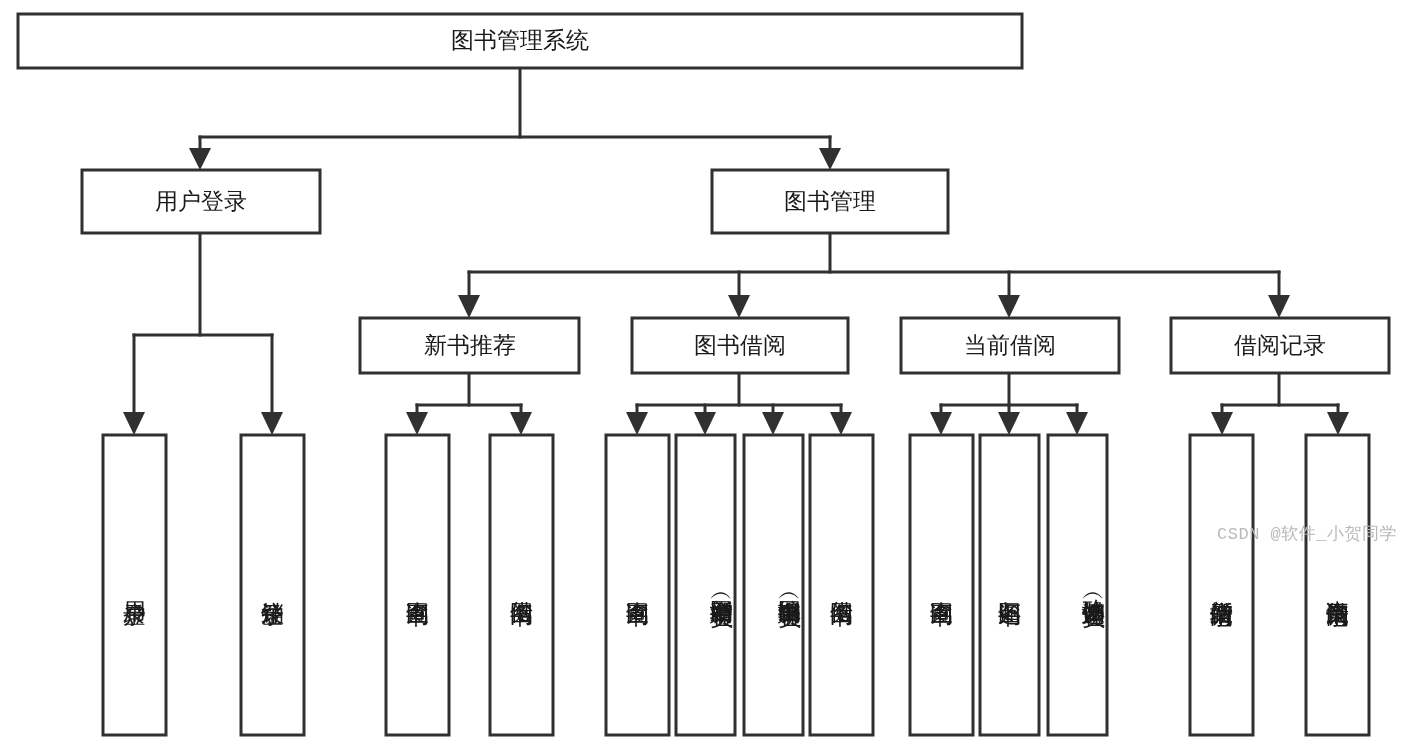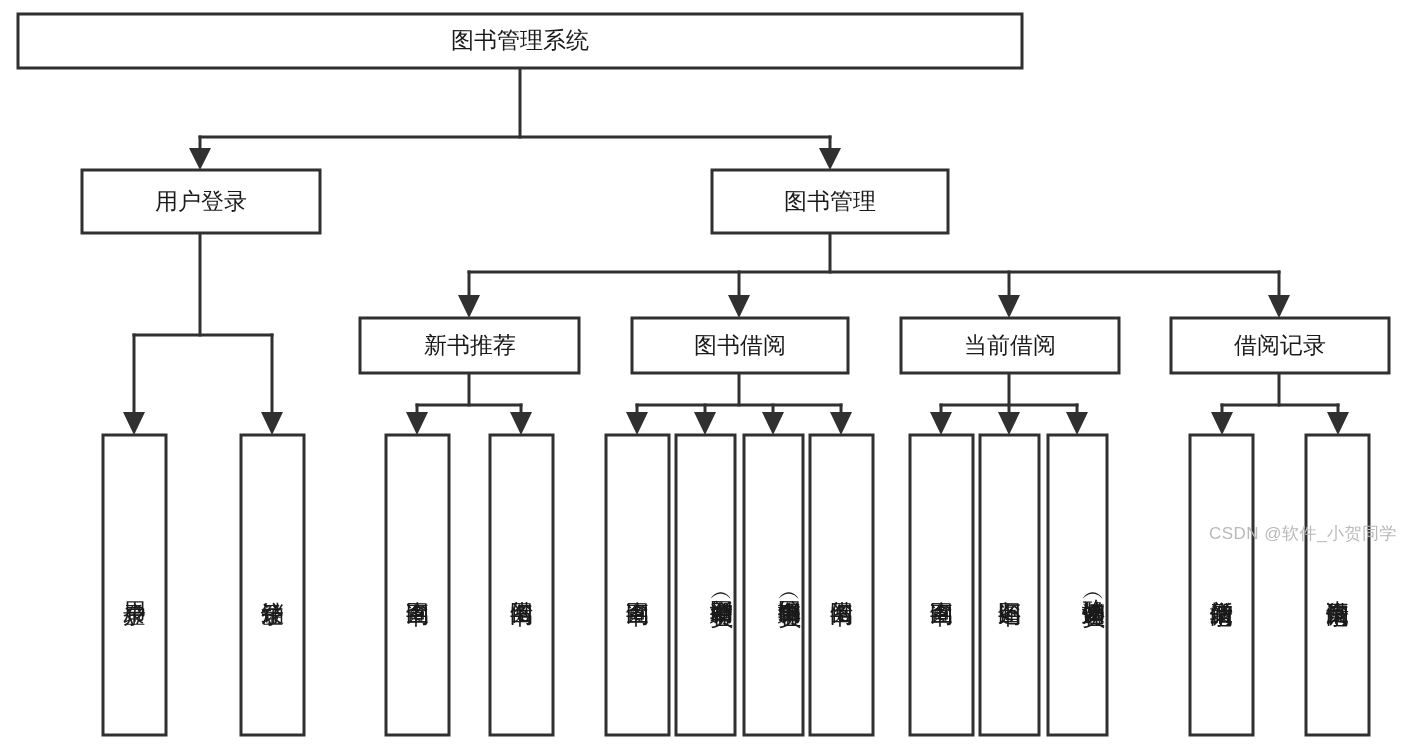--- a/index.html
+++ b/index.html
@@ -61,21 +61,21 @@
     display: flex;
     align-items: center;
     justify-content: center;
     white-space: nowrap;
     pointer-events: none;
   }
   .watermark {
     position: absolute;
     right: 8px;
     bottom: 6px;
-    font-family: Liberation Sans, sans-serif;
+    font-family: Liberation Mono, monospace;
     font-size: 17px;
     color: #b9b9b9;
     letter-spacing: 0.5px;
     user-select: none;
   }
 </style>
 </head>
 <body>
 
 <div id="diagram-root">

